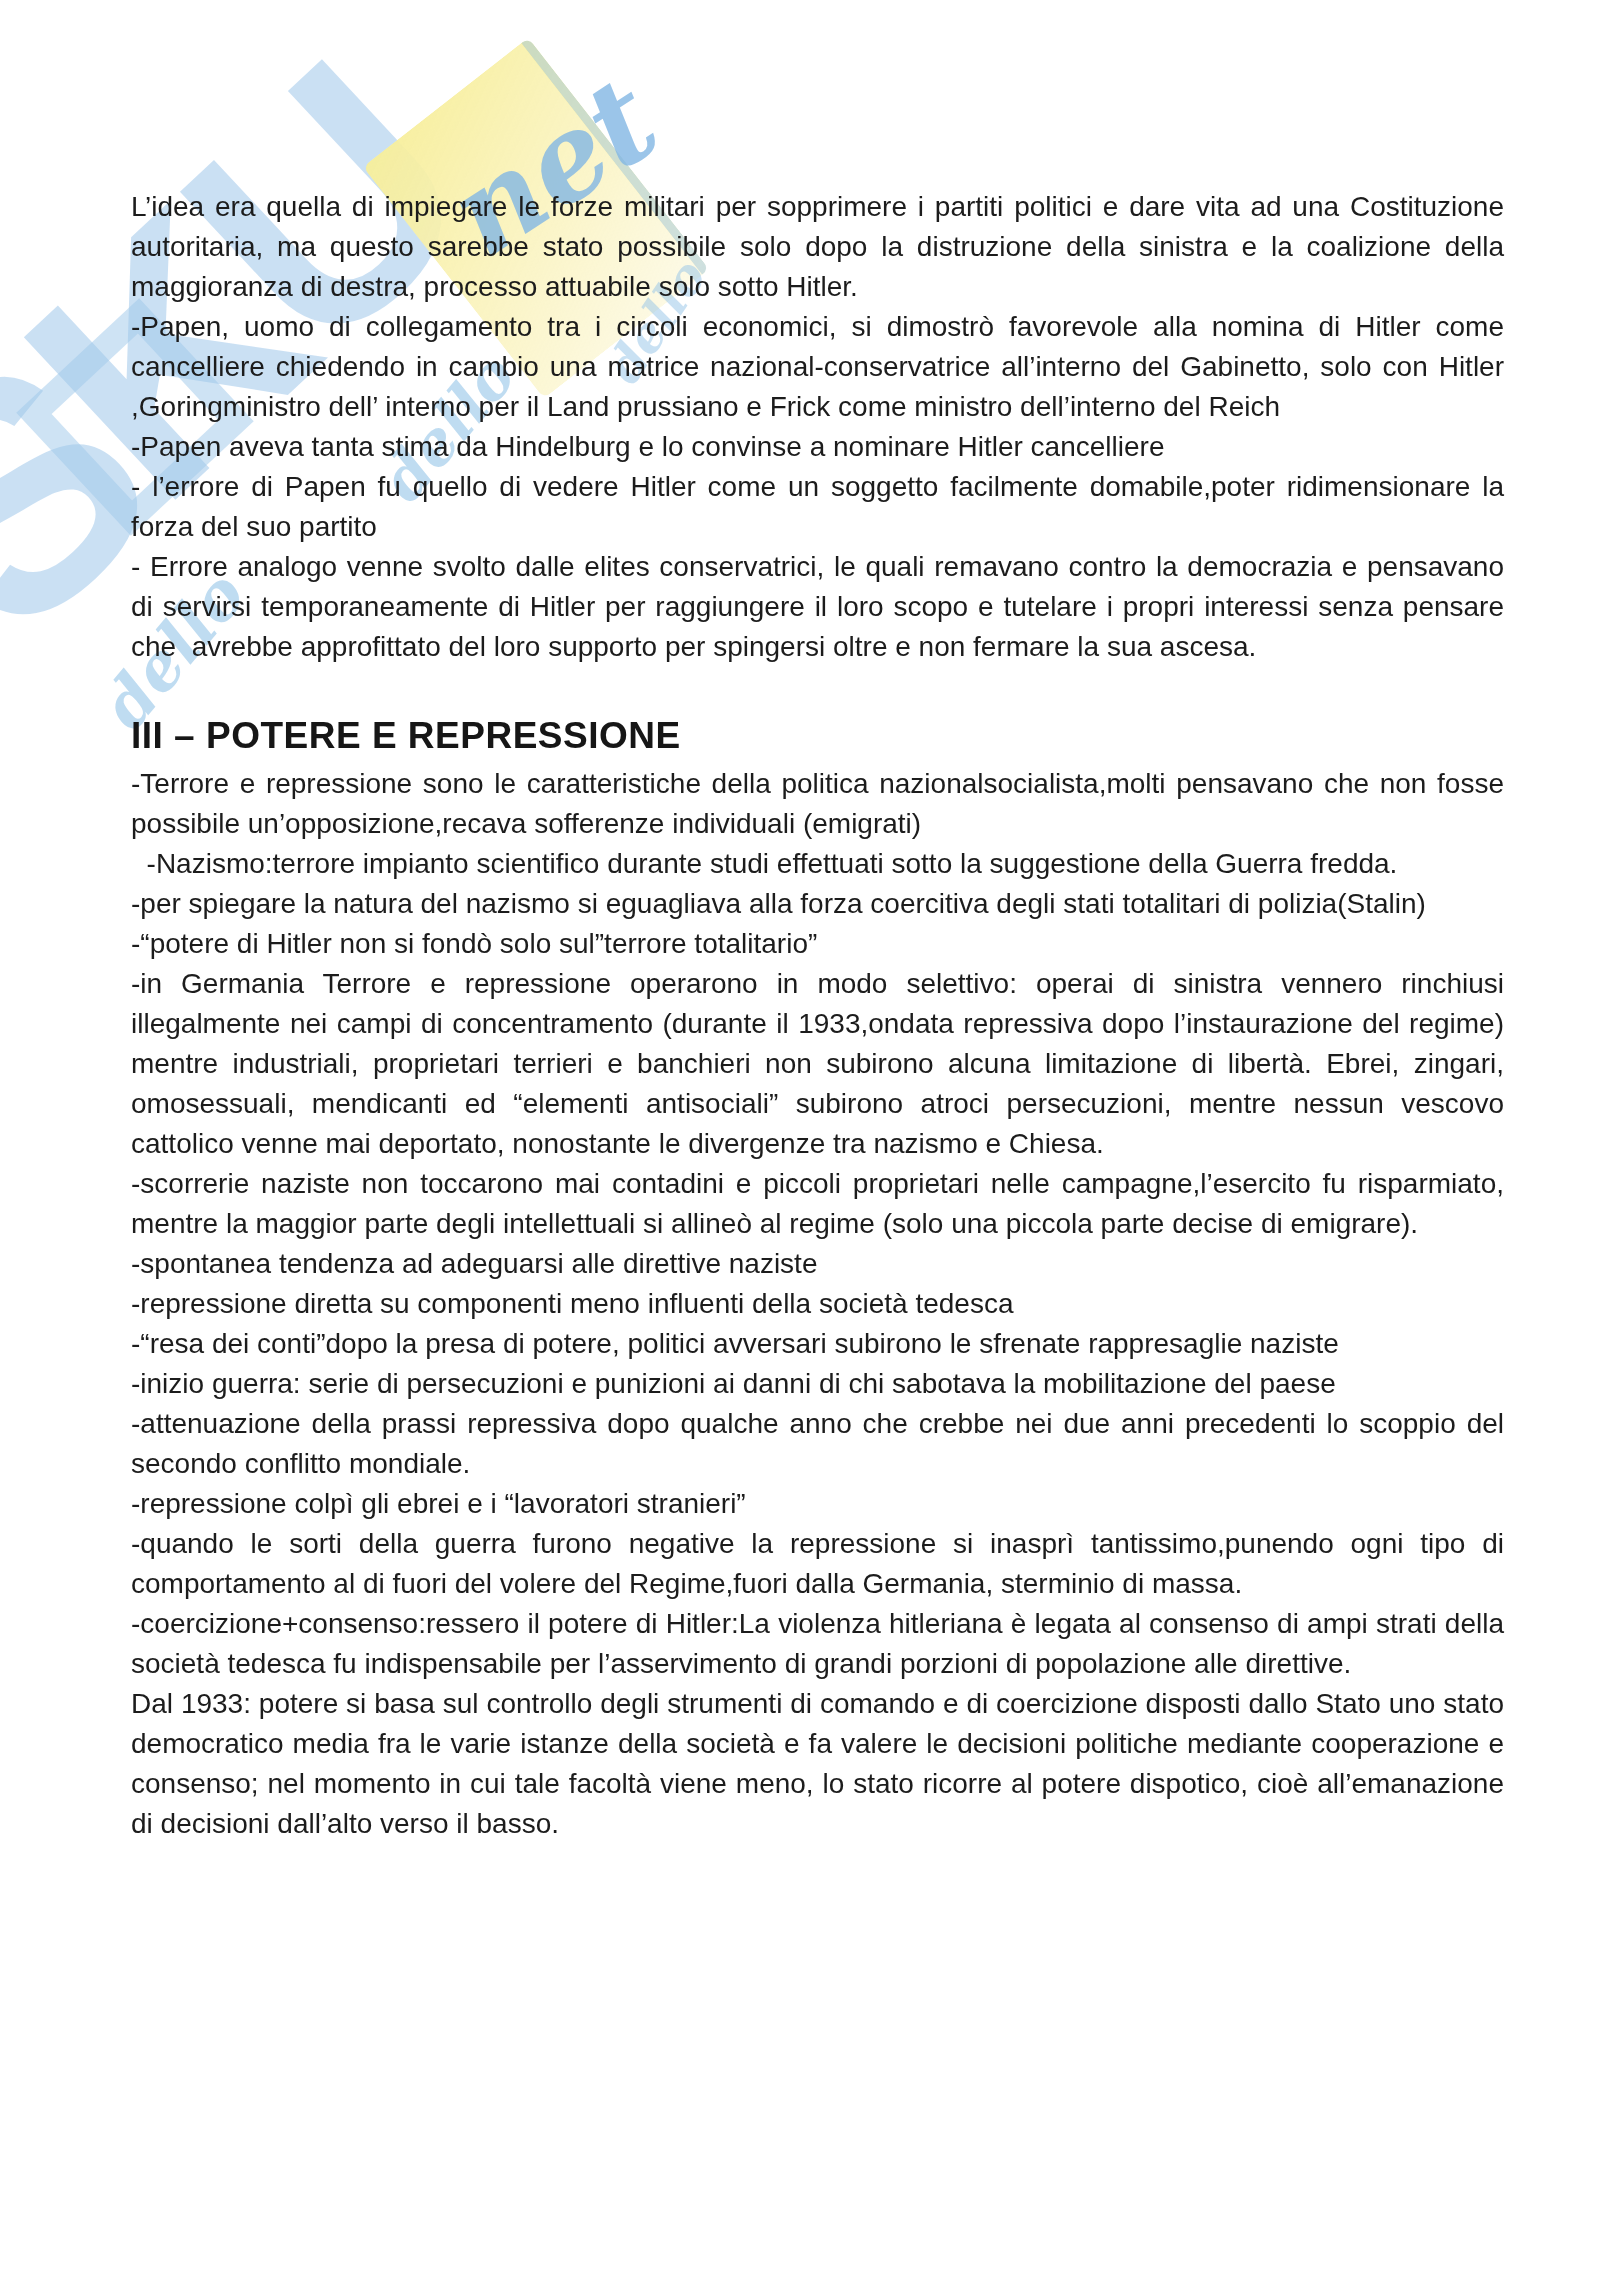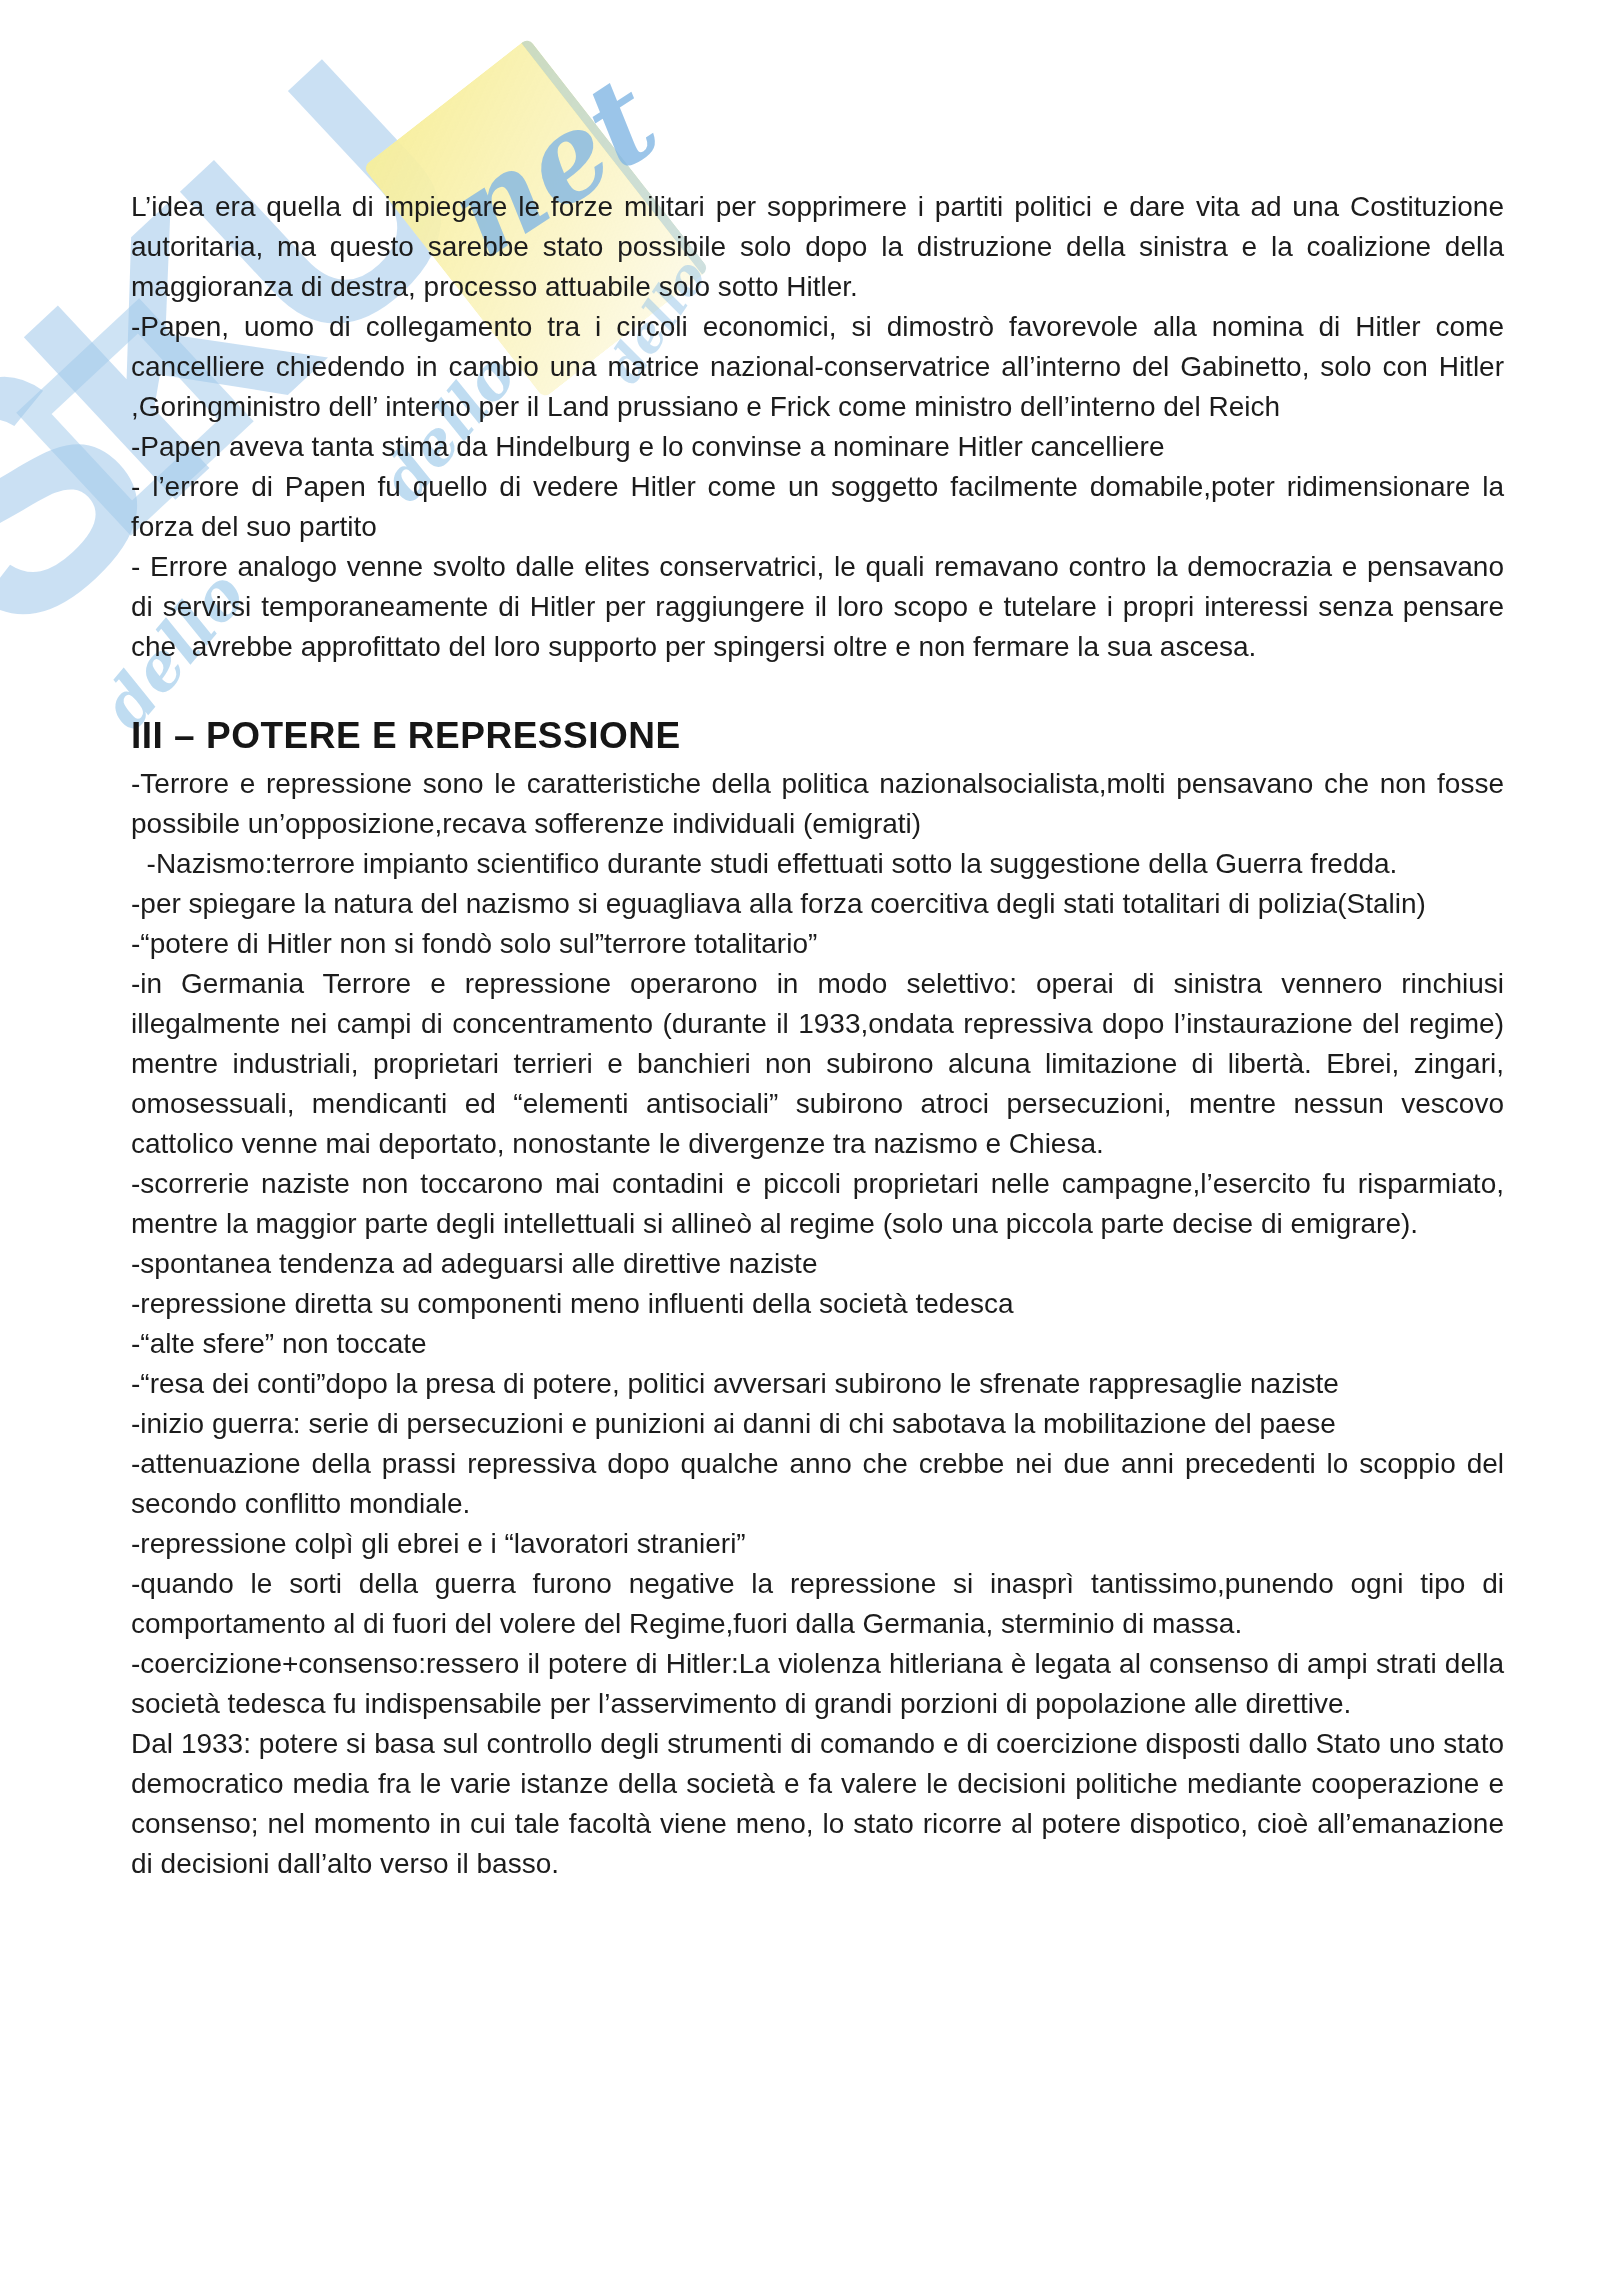--- a/index.html
+++ b/index.html
@@ -113,21 +113,20 @@
     <h2 class="heading">III – POTERE E REPRESSIONE</h2>
 
     <p class="para">-Terrore e repressione sono le caratteristiche della politica nazionalsocialista,molti pensavano che non fosse possibile un’opposizione,recava sofferenze individuali (emigrati)</p>
     <p class="para">  -Nazismo:terrore impianto scientifico durante studi effettuati sotto la suggestione della Guerra fredda.</p>
     <p class="para">-per spiegare la natura del nazismo si eguagliava alla forza coercitiva degli stati totalitari di polizia(Stalin)</p>
     <p class="para">-“potere di Hitler non si fondò solo sul”terrore totalitario”</p>
     <p class="para">-in Germania Terrore e repressione operarono in modo selettivo: operai di sinistra vennero rinchiusi illegalmente nei campi di concentramento (durante il 1933,ondata repressiva dopo l’instaurazione del regime) mentre industriali, proprietari terrieri e banchieri non subirono alcuna limitazione di libertà. Ebrei, zingari, omosessuali, mendicanti ed “elementi antisociali” subirono atroci persecuzioni, mentre nessun vescovo cattolico venne mai deportato, nonostante le divergenze tra nazismo e Chiesa.</p>
     <p class="para">-scorrerie naziste non toccarono mai contadini e piccoli proprietari nelle campagne,l’esercito fu risparmiato, mentre la maggior parte degli intellettuali si allineò al regime (solo una piccola parte decise di emigrare).</p>
     <p class="para">-spontanea tendenza ad adeguarsi alle direttive naziste</p>
     <p class="para">-repressione diretta su componenti meno influenti della società tedesca</p>
-    <p class="para">-“alte sfere” non toccate</p>
     <p class="para">-“resa dei conti”dopo la presa di potere, politici avversari subirono le sfrenate rappresaglie naziste</p>
     <p class="para">-inizio guerra: serie di persecuzioni e punizioni ai danni di chi sabotava la mobilitazione del paese</p>
     <p class="para">-attenuazione della prassi repressiva dopo qualche anno che crebbe nei due anni precedenti lo scoppio del secondo conflitto mondiale.</p>
     <p class="para">-repressione colpì gli ebrei e i “lavoratori stranieri”</p>
     <p class="para">-quando le sorti della guerra furono negative la repressione si inasprì tantissimo,punendo ogni tipo di comportamento al di fuori del volere del Regime,fuori dalla Germania, sterminio di massa.</p>
     <p class="para">-coercizione+consenso:ressero il potere di Hitler:La violenza hitleriana è legata al consenso di ampi strati della società tedesca fu indispensabile per l’asservimento di grandi porzioni di popolazione alle direttive.</p>
     <p class="para">Dal 1933: potere si basa sul controllo degli strumenti di comando e di coercizione disposti dallo Stato uno stato democratico media fra le varie istanze della società e fa valere le decisioni politiche mediante cooperazione e consenso; nel momento in cui tale facoltà viene meno, lo stato ricorre al potere dispotico, cioè all’emanazione di decisioni dall’alto verso il basso.</p>
   </div>
 
 </div>

